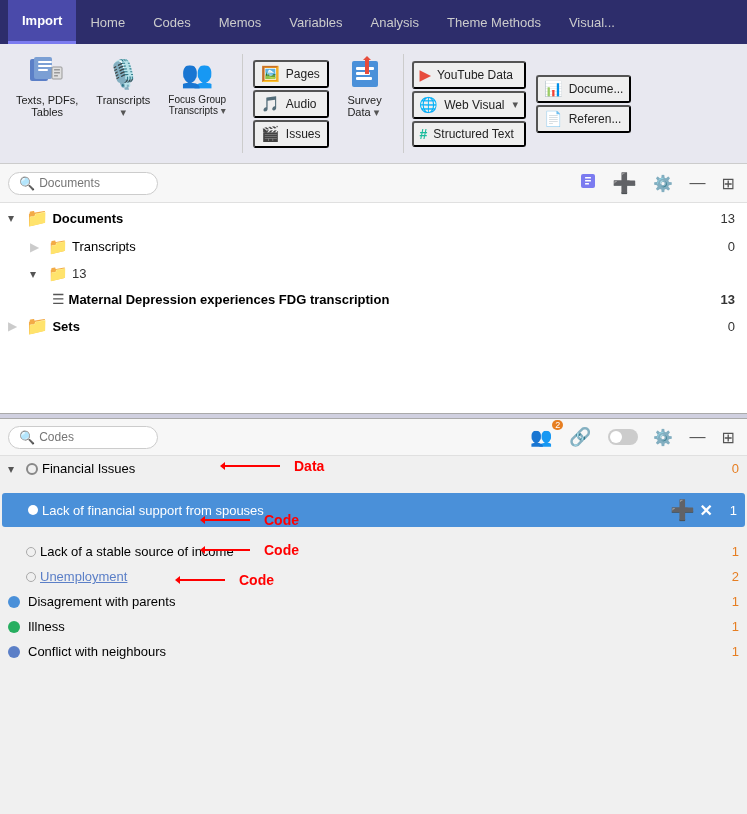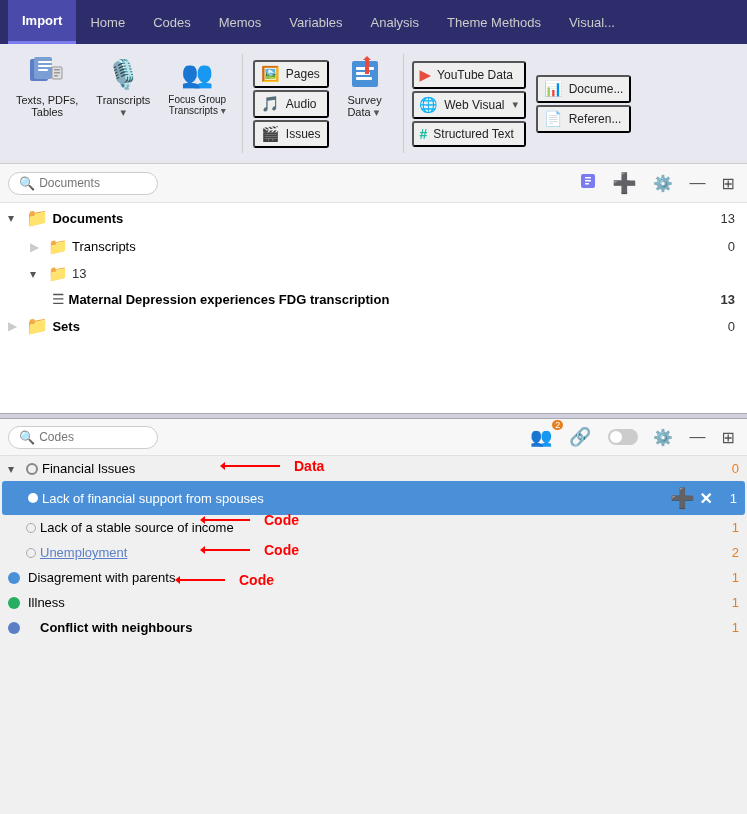--- a/index.html
+++ b/index.html
@@ -412,21 +412,21 @@
 
 <div class="codes-list annotation-container" style="position:relative;">
 
   <div class="code-item">
     <span class="tree-arrow">▾</span>
     <span style="width:12px; height:12px; border-radius:50%; border:2px solid #888; display:inline-block; flex-shrink:0;"></span>
     <span class="code-label" style="font-weight:500;">Financial Issues</span>
     <span class="code-count">0</span>
   </div>
 
-  <div class="code-item selected" style="background:#4a90d9; color:#fff; border-radius:3px; margin:0 2px;">
+  <div class="code-item selected" style="background:#4a90d9; color:#fff; border-radius:3px; margin:12px 2px;">
     <span style="width:14px; display:inline-block;"></span>
     <span style="width:10px; height:10px; border-radius:50%; background:#fff; display:inline-block; flex-shrink:0;"></span>
     <span class="code-label" style="color:#fff; flex:1;">Lack of financial support from spouses</span>
     <div class="action-icons-inline">
       <span class="action-icon-green">➕</span>
       <span class="action-icon-red" style="color:#fff; font-weight:bold;">✕</span>
     </div>
     <span class="code-count white" style="color:#fff;">1</span>
   </div>
 
@@ -451,21 +451,21 @@
   </div>
 
   <div class="code-item">
     <span style="width:12px; height:12px; border-radius:50%; background:#27ae60; display:inline-block; flex-shrink:0;"></span>
     <span class="code-label" style="margin-left:4px;">Illness</span>
     <span class="code-count">1</span>
   </div>
 
   <div class="code-item">
     <span style="width:12px; height:12px; border-radius:50%; background:#5b7fc7; display:inline-block; flex-shrink:0;"></span>
-    <span class="code-label" style="margin-left:16px;font-weight:bold;">Conflict with neighbours</span>
+    <span class="code-label" style="margin-left:4px;">Conflict with neighbours</span>
     <span class="code-count">1</span>
   </div>
 
 
   <div style="position:absolute; top:2px; left:220px; display:flex; align-items:center; gap:4px; pointer-events:none;">
     <svg width="70" height="16" viewBox="0 0 70 16">
       <line x1="60" y1="8" x2="5" y2="8" stroke="red" stroke-width="2"></line>
       <polygon points="5,4 5,12 0,8" fill="red"></polygon>
     </svg>
     <span style="color:red; font-weight:bold; font-size:14px;">Data</span>

